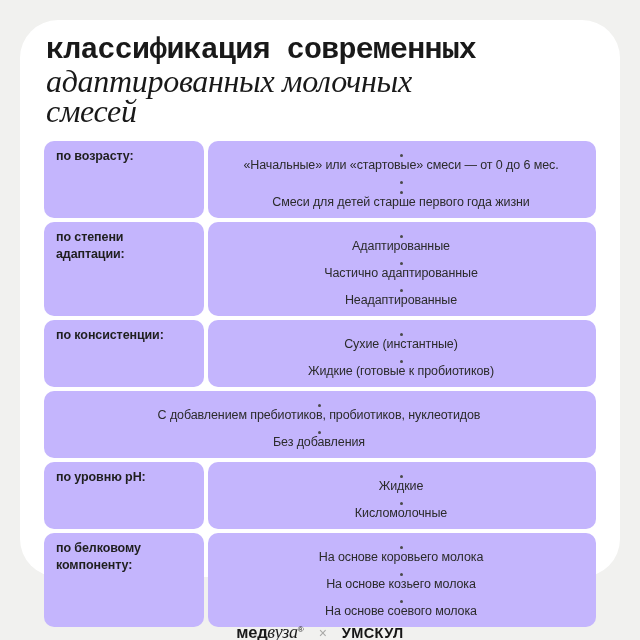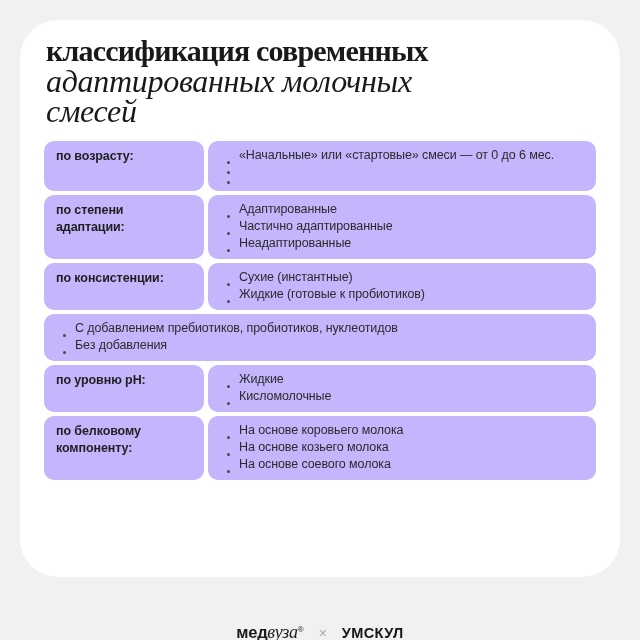--- a/index.html
+++ b/index.html
@@ -26,21 +26,21 @@
     background: #ffffff;
     border-radius: 38px;
     box-sizing: border-box;
     padding: 14px 24px 0 24px;
   }
   .title {
     margin: 0 0 0 2px;
     color: #191919;
   }
   .title-line1 {
-    font-family: Liberation Serif, serif;
+    font-family: Liberation Mono, monospace;
     font-weight: 700;
     font-size: 30px;
     line-height: 33px;
     letter-spacing: -0.8px;
   }
   .title-line2, .title-line3 {
     font-family: "Liberation Serif", serif;
     font-style: italic;
     font-weight: 400;
     font-size: 32px;
@@ -77,25 +77,26 @@
     flex: 1;
     padding: 6px 12px 7px 10px;
   }
   ul.bullets {
     margin: 0;
     padding: 0;
     list-style: none;
   }
   ul.bullets li {
     display: flex;
-    align-items: flex-end;
+    align-items: center;
     font-size: 12.5px;
     line-height: 17px;
     color: #2b2b2b;
     letter-spacing: -0.1px;
+    flex-direction: column;
   }
   .dot {
     flex: none;
     width: 3px;
     height: 3px;
     border-radius: 50%;
     background: #4a4a4a;
     margin: 7px 9px 0 9px;
   }
   .footer {
@@ -163,20 +164,21 @@
           <ul class="bullets">
             <li>
                 <span class="dot"></span>
                 <span>«Начальные» или «стартовые» смеси — от 0 до 6 мес.</span>
               </li>
             <li>
                 <span class="dot"></span>
               </li>
             <li>
                 <span class="dot"></span>
+                <span>Смеси для детей старше первого года жизни</span>
               </li>
           </ul>
         </div>
       </div>
 
       <div class="row">
         <div class="cell label-cell">по степени адаптации:</div>
         <div class="cell content-cell">
           <ul class="bullets">
             <li>

